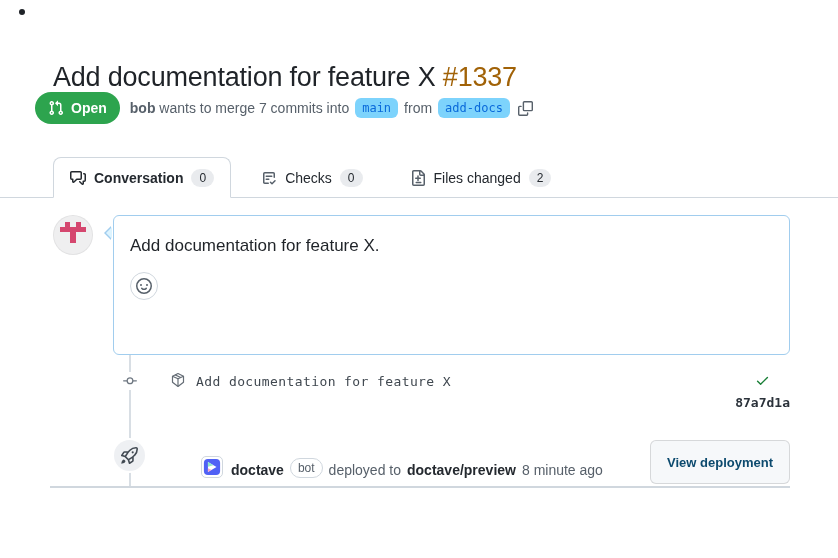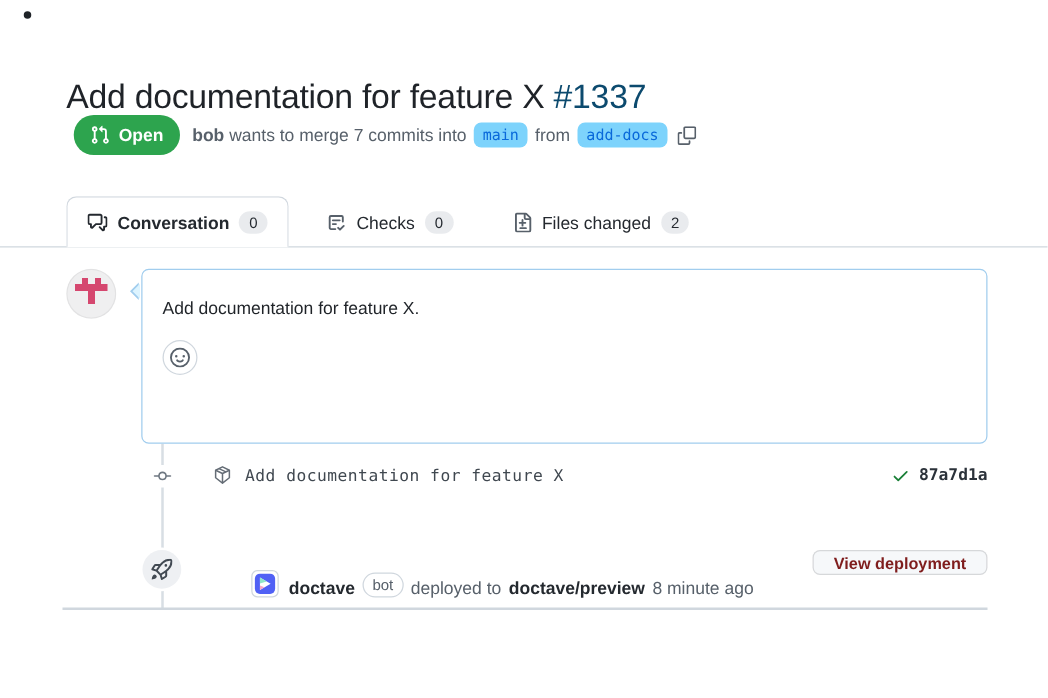--- a/index.html
+++ b/index.html
@@ -11,23 +11,23 @@
     -webkit-font-smoothing:antialiased;
   }
   svg { display:block; }
 
   .top-dot { position:absolute; left:19px; top:9px; width:6px; height:6px;
     border-radius:50%; background:#1f2328; }
 
   
   .pr-title { position:absolute; left:53px; top:44px; font-size:27px;
     font-weight:500; color:#1f2328; letter-spacing:-0.2px; white-space:nowrap; }
-  .pr-title .pr-number { color:#0c4a6e; font-weight:400; }
-
-  .meta-row { position:absolute; left:59px; top:92px; height:32px;
+  .pr-title .pr-number { color:#a16207; font-weight:400; }
+
+  .meta-row { position:absolute; left:35px; top:92px; height:32px;
     display:flex; align-items:center; gap:10px; }
   .state-badge { display:inline-flex; align-items:center; gap:7px;
     background:#2da44e; color:#fff; height:32px; padding:0 13px;
     border-radius:16px; font-size:14px; font-weight:700; }
   .meta-text { font-size:14px; color:#57606a; display:flex; align-items:center; gap:6px; }
   .meta-text b { font-weight:700; color:#57606a; }
   .branch-chip { font-family:"DejaVu Sans Mono","Liberation Mono",monospace;
     font-size:12px; color:#0969da; background:#7dd3fc; padding:2px 7px;
     border-radius:6px; line-height:16px; }
   .copy-btn { color:#57606a; margin-left:2px; cursor:pointer; background:none; border:none; padding:0; }
@@ -56,58 +56,58 @@
   .caret-inner { position:absolute; left:106px; top:227px; width:0; height:0;
     border:6px solid transparent; border-right-color:#ddf4ff; border-left:none; }
   .comment-box { position:absolute; left:113px; top:215px; width:677px; height:140px;
     background:#fff; border:1px solid #a1cdee; border-radius:6px; }
   .comment-header { height:39px; background:#ddf4ff; border-bottom:1px solid #a1cdee;
     border-radius:5px 5px 0 0; display:flex; align-items:center; padding:0 16px;
     font-size:14px; color:#57606a; }
   .comment-header b { color:#24292f; font-weight:700; cursor:pointer; }
   .kebab-btn { margin-left:auto; color:#4b535b; background:none; border:none;
     padding:4px; cursor:pointer; }
-  .comment-body { padding:20px 16px 16px 16px; font-size:14px; color:#1f2328; }
+  .comment-body { padding:20px 16px 16px 16px; font-size:17px; color:#1f2328; }
   .comment-body p { margin:0; line-height:20px; }
   .emoji-btn { margin-top:16px; width:28px; height:28px; border-radius:50%;
     border:1px solid #d0d7de; background:#fff; color:#57606a;
     display:flex; align-items:center; justify-content:center; cursor:pointer; }
 
   
   .timeline-line { position:absolute; left:129px; top:355px; width:2px;
     height:132px; background:#d8dee4; z-index:0; }
 
   .commit-icon-wrap { position:absolute; left:116px; top:372px; width:28px;
     height:18px; background:#fff; color:#6e7781; display:flex;
     align-items:center; justify-content:center; z-index:1; }
   .commit-gem { position:absolute; left:170px; top:372px; color:#656d76; }
   .commit-msg { position:absolute; left:196px; top:374px;
     font-family:"DejaVu Sans Mono","Liberation Mono",monospace; font-size:13px;
     letter-spacing:0.4px; color:#404850; cursor:pointer; white-space:nowrap; }
   .commit-status { position:absolute; top:373px; right:48px; display:flex;
-    align-items:center; gap:7px; }
+    align-items:center; gap:7px;flex-direction:column; }
   .commit-check { color:#1a7f37; }
   .commit-sha { font-family:"DejaVu Sans Mono","Liberation Mono",monospace;
     font-size:13px; font-weight:700; color:#2b323a; cursor:pointer; }
 
   
   .deploy-badge { position:absolute; left:114px; top:440px; width:31px; height:31px;
     border-radius:50%; background:#eef0f3; box-shadow:0 0 0 2px #fff;
     display:flex; align-items:center; justify-content:center; color:#424a53; z-index:1; }
   .deploy-row { position:absolute; left:165px; top:456px; display:flex;
     align-items:flex-end; gap:6px; font-size:14px; color:#57606a;padding-left:36px; }
   .deploy-row b { color:#24292f; font-weight:700; }
   .app-logo { width:22px; height:22px; border-radius:5px; border:1px solid #d0d7de;
     background:#fff; display:flex; align-items:center; justify-content:center;
     margin-right:2px; cursor:pointer; }
   .bot-pill { font-size:12px; color:#57606a; border:1px solid #d0d7de;
     border-radius:2em; padding:0 7px; line-height:18px; }
-  .view-deploy-btn { position:absolute; top:440px; right:48px; height:20px;
+  .view-deploy-btn { position:absolute; top:440px; right:48px; height:44px;
     padding:0 16px; background:#f6f8fa; border:1px solid rgba(31,35,40,0.15);
-    border-radius:6px; color:#7f1d1d; font-size:13px; font-weight:700;
+    border-radius:6px; color:#0c4a6e; font-size:13px; font-weight:700;
     font-family:"Liberation Sans",sans-serif; cursor:pointer; }
 
   .bottom-divider { position:absolute; left:50px; top:486px; width:740px;
     height:2px; background:#d0d7de; }
 </style>
 </head>
 <body>
 
 <div class="top-dot"></div>
 

